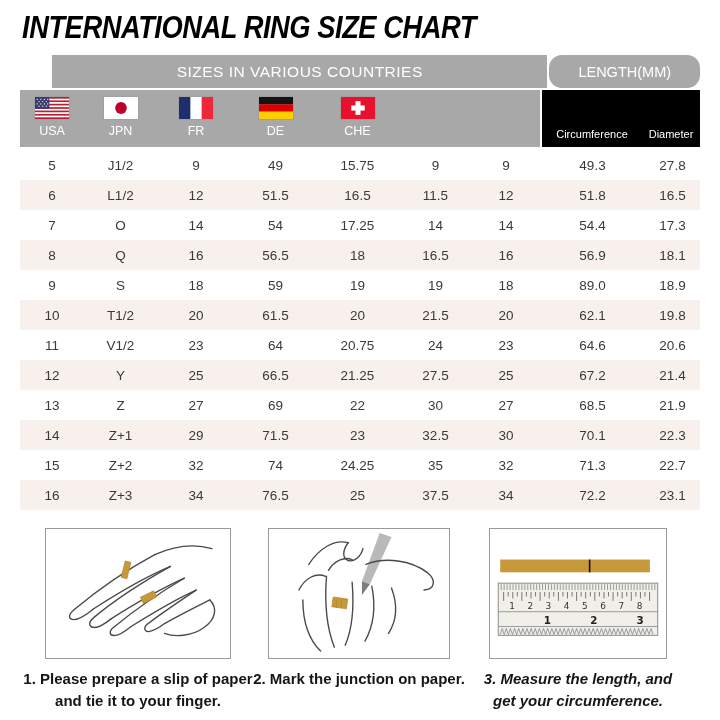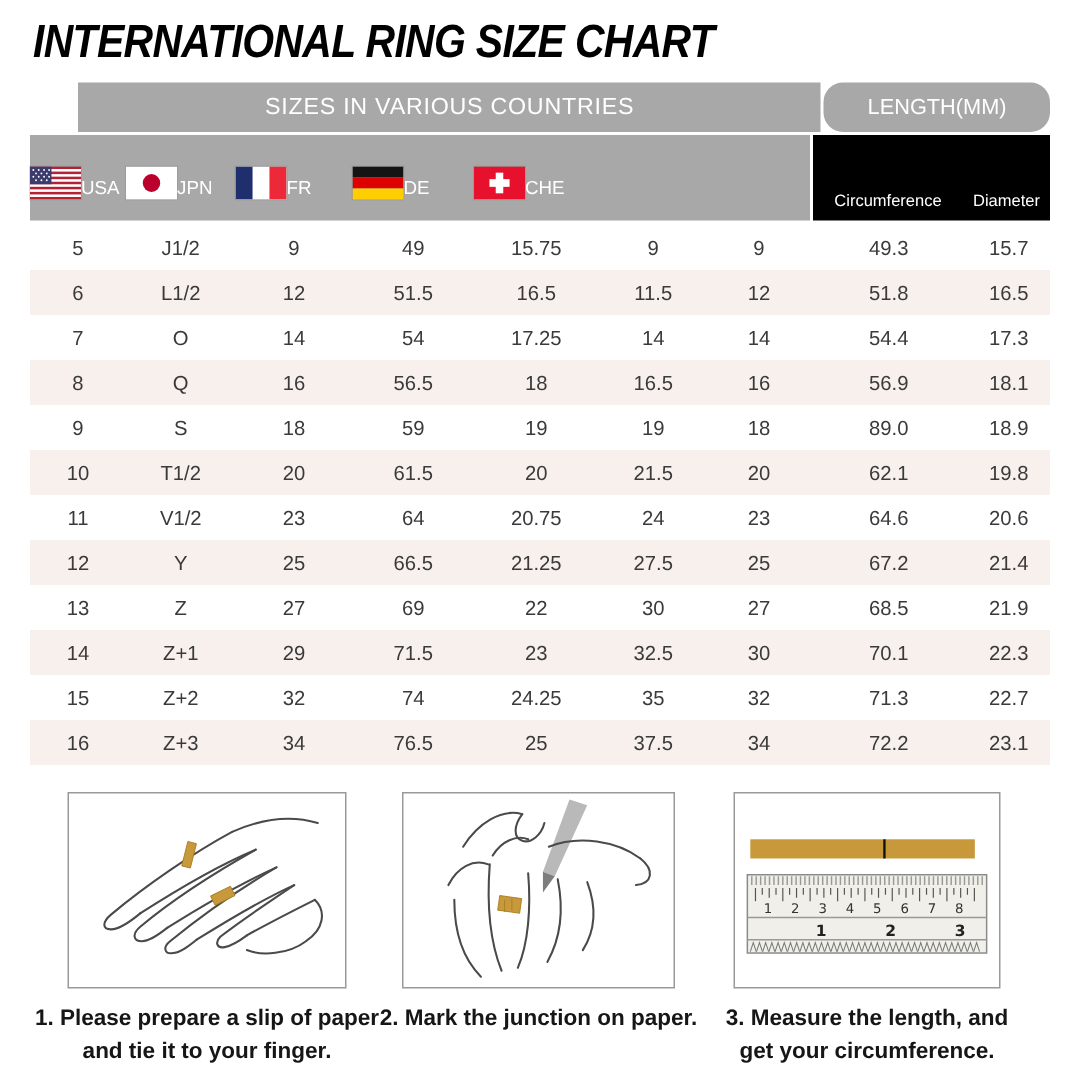--- a/index.html
+++ b/index.html
@@ -18,21 +18,21 @@
   .grp { background:#a8a8a8; color:#fff; display:flex; align-items:center; justify-content:center; }
   .grp-row { height:33px; margin-bottom:2px;margin-left:32px; }
   .grp-countries { width:520px; font-size:15.5px; letter-spacing:0.5px; }
   .grp-length { width:158px; font-size:14.5px;border-radius:13px; }
 
   .flags-band { height:57px; }
   .flags-left { width:520px; background:#a8a8a8; display:grid;
     grid-template-columns:64px 73px 78px 81px 83px 73px 68px; }
   .flags-right { width:158px; background:#000000; display:grid;
     grid-template-columns:100px 58px; align-items:end; padding-bottom:7px; }
-  .col-cell { display:flex; flex-direction:row; align-items:center; justify-content:flex-start; padding-top:7px; }
+  .col-cell { display:flex; flex-direction:column; align-items:center; justify-content:flex-start; padding-top:7px; }
   .flag { width:34px; height:22px; display:block; box-shadow:0 0 0 0.5px rgba(120,120,120,.35); }
   .flag svg { display:block; width:34px; height:22px; }
   .col-label { color:#fff; font-size:12.5px; margin-top:5px; }
   .len-label { color:#fff; font-size:11px; text-align:center; }
 
   .tbody { margin-top:3px; }
   .body-row { display:grid; grid-template-columns:64px 73px 78px 81px 83px 73px 68px 105px 55px;
     height:30px; align-items:center; }
   .body-row:nth-child(even) { background:#f7f0ed; }
   .cell { text-align:center; font-size:13.5px; color:#3a3a3a; }
@@ -42,21 +42,21 @@
   .instr-box { position:absolute; top:8px; height:131px; background:#fff;
     border:1px solid #999; }
   .instr-box svg { display:block; width:100%; height:100%; }
   #box-1 { left:45px;  width:186px; }
   #box-2 { left:268px; width:182px; }
   #box-3 { left:489px; width:178px; }
   .caption { position:absolute; top:148px; text-align:center; font-size:15px;
     font-weight:bold; color:#161616; line-height:1.45; }
   #cap-1 { left:8px;   width:260px; }
   #cap-2 { left:239px; width:240px; }
-  #cap-3 { left:458px; width:240px; }
+  #cap-3 { left:458px; width:240px;font-style:italic; }
 </style>
 </head>
 <body>
 
 <div class="page">
 
   <div class="title">INTERNATIONAL RING SIZE CHART</div>
 
   <div class="size-table">
     <div class="band grp-row">
@@ -146,21 +146,21 @@
     <div class="tbody" id="tbody">
         <div class="body-row">
           <div class="cell">5</div>
           <div class="cell">J1/2</div>
           <div class="cell">9</div>
           <div class="cell">49</div>
           <div class="cell">15.75</div>
           <div class="cell">9</div>
           <div class="cell">9</div>
           <div class="cell">49.3</div>
-          <div class="cell">15.7</div>
+          <div class="cell">27.8</div>
         </div>
         <div class="body-row">
           <div class="cell">6</div>
           <div class="cell">L1/2</div>
           <div class="cell">12</div>
           <div class="cell">51.5</div>
           <div class="cell">16.5</div>
           <div class="cell">11.5</div>
           <div class="cell">12</div>
           <div class="cell">51.8</div>

